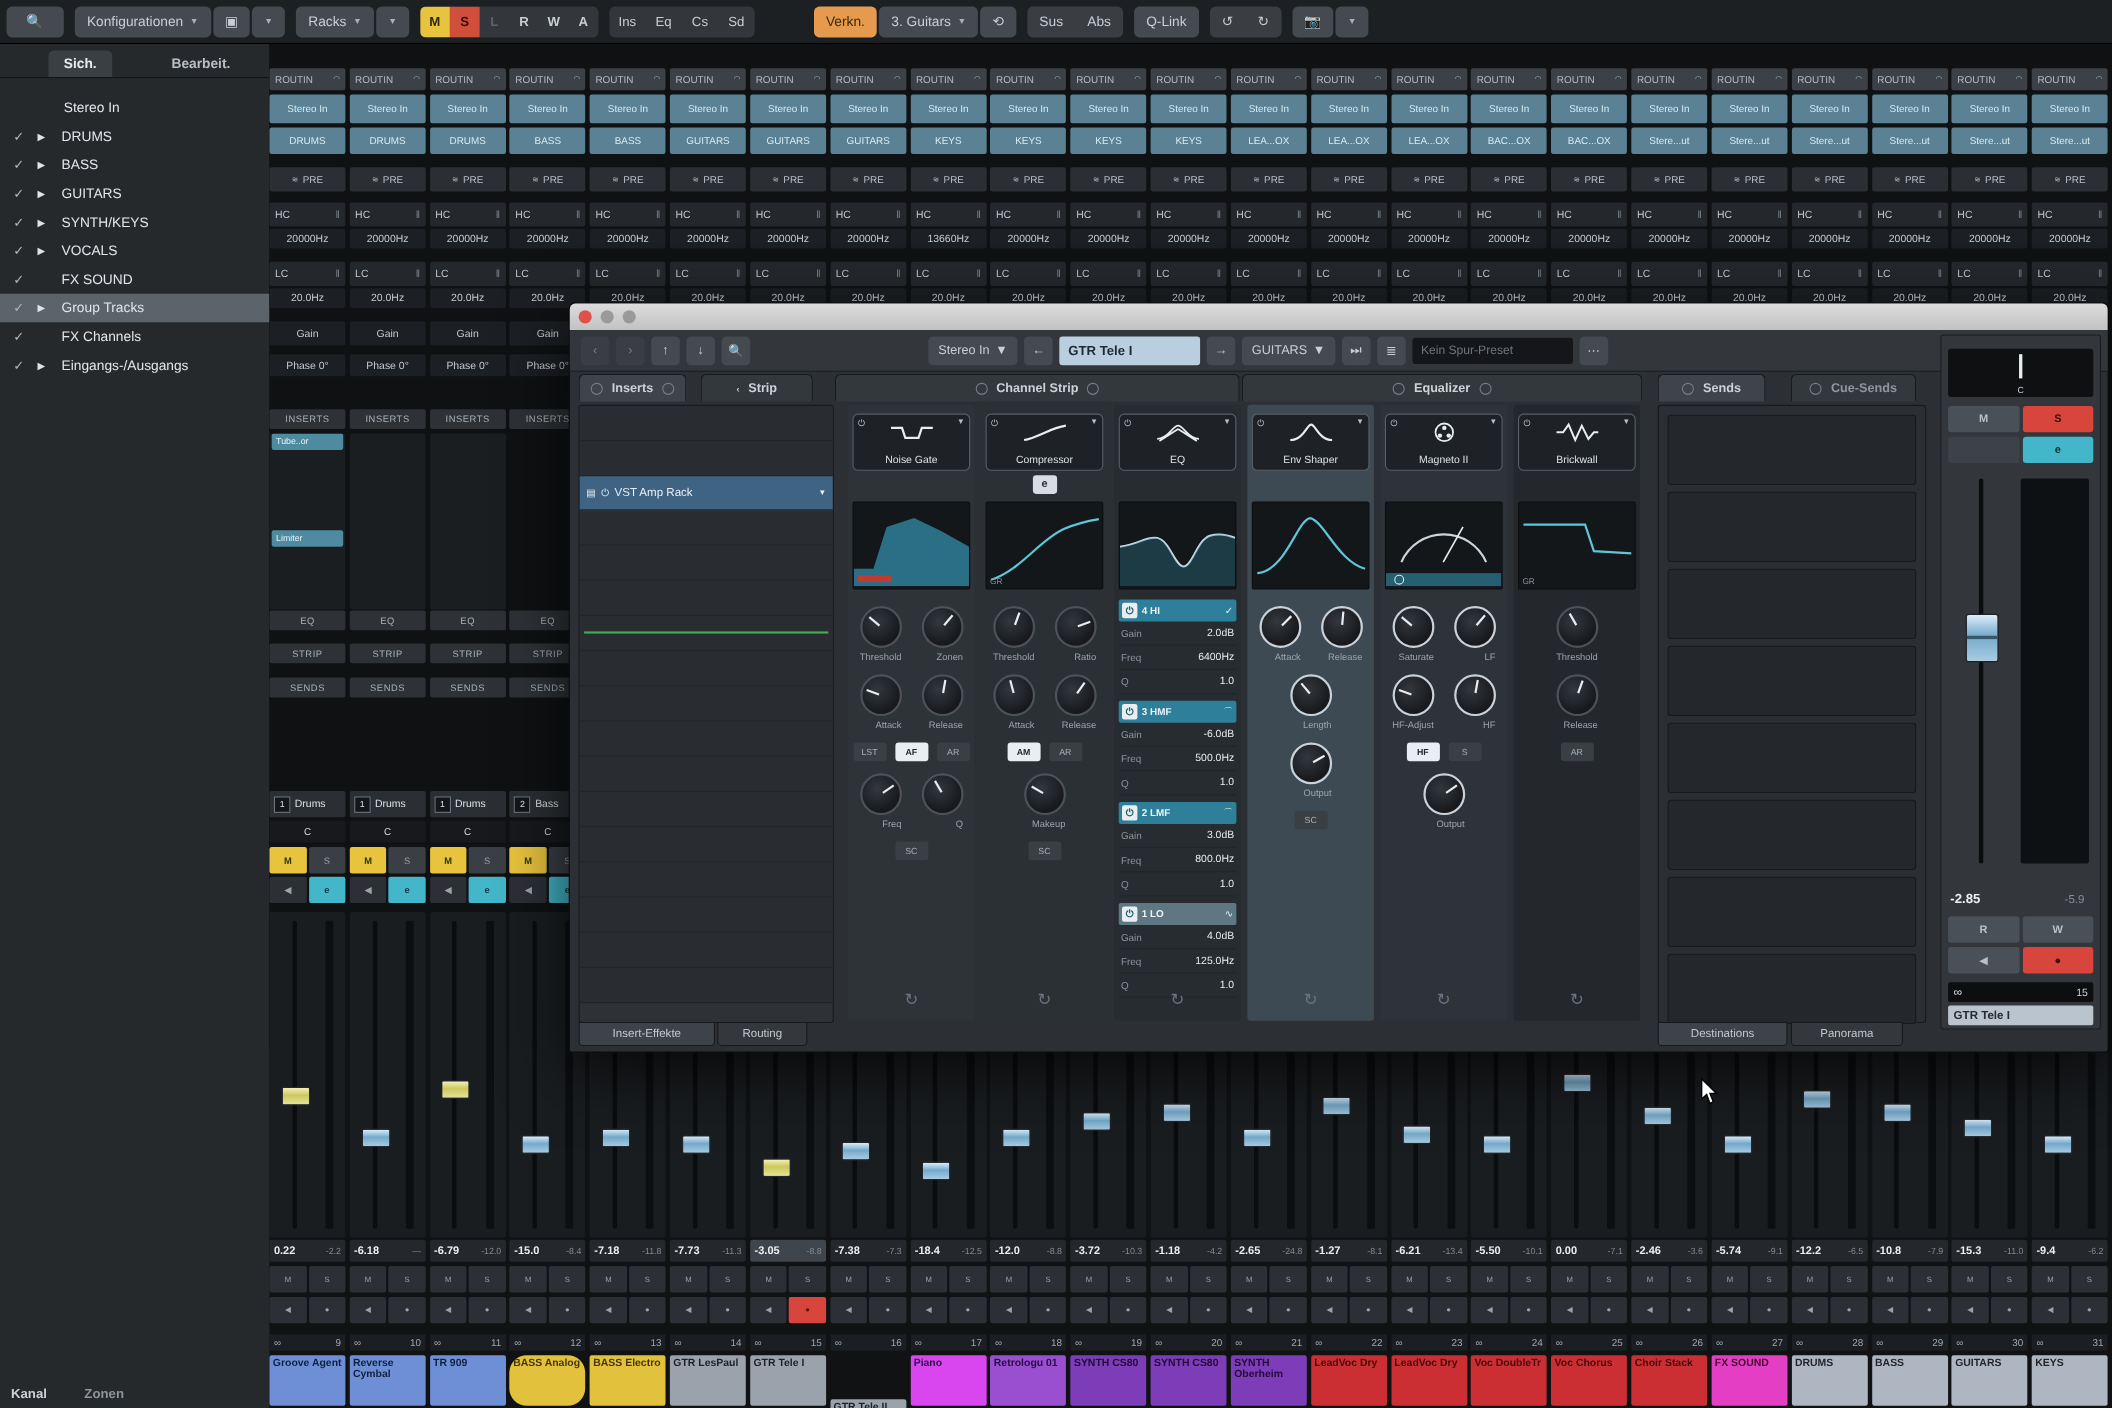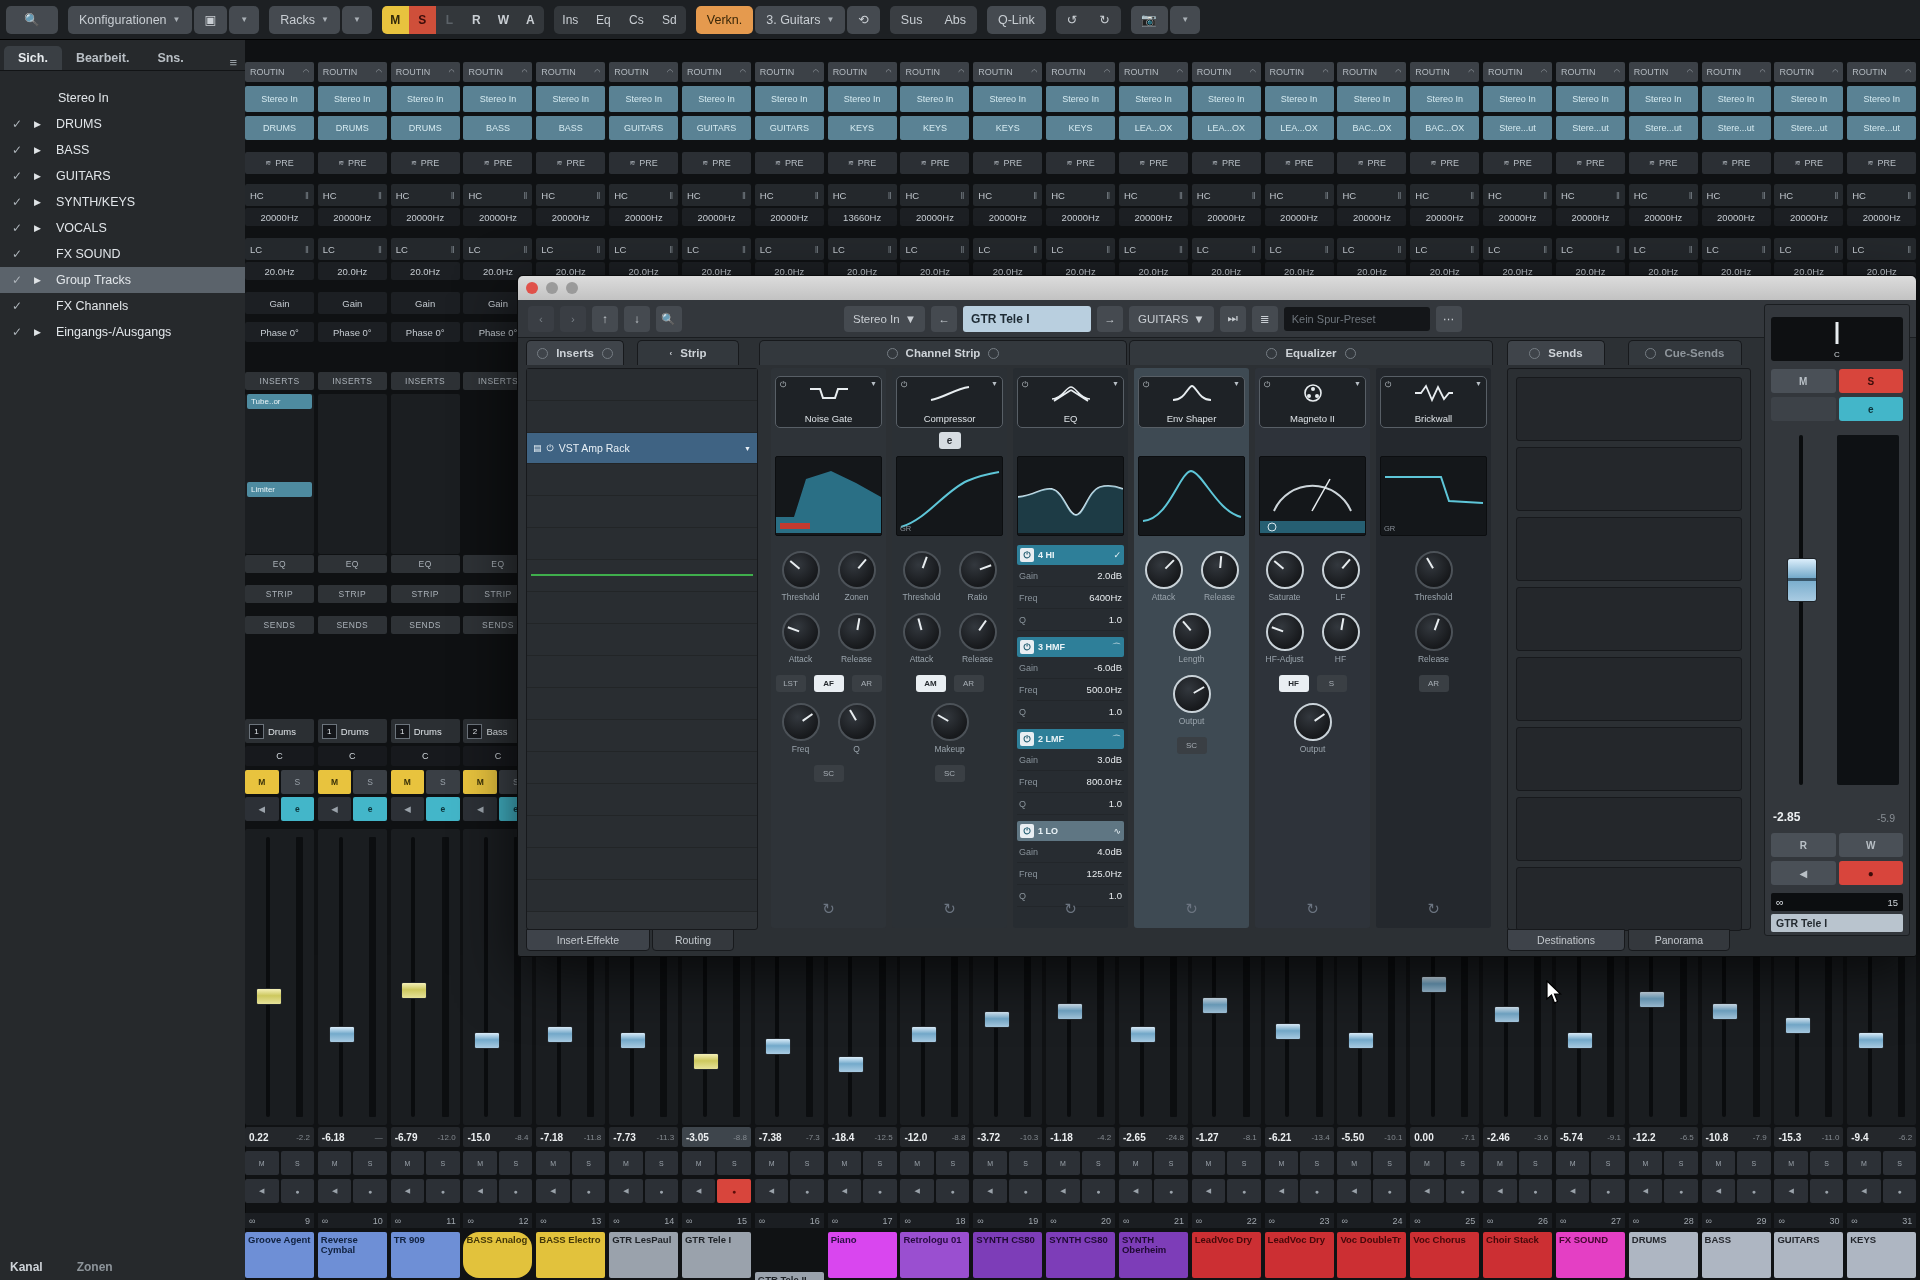--- a/index.html
+++ b/index.html
@@ -10,21 +10,21 @@
   #topbar{left:0;top:0;width:1920px;height:40px;background:#1d2023;display:flex;align-items:center;gap:10px;padding-left:6px;box-sizing:border-box;border-bottom:1px solid #000;}
   .tbgroup{display:flex;align-items:center;background:#33373b;border-radius:5px;overflow:hidden;height:28px;}
   .tbbtn{display:flex;align-items:center;gap:6px;background:#454a50;color:#c9ced3;font-size:12.5px;height:28px;padding:0 11px;border-radius:5px;}
   .tbbtn.flat{background:transparent;border-radius:0;}
   .tbbtn .car{font-size:8px;color:#aab0b6;}
   .tbcell{width:27px;height:28px;display:flex;align-items:center;justify-content:center;font-size:12px;font-weight:bold;color:#c9ced3;}
   .tbcell.dim{color:#5c6268;}
   
   #sidebar{left:0;top:40px;width:245px;height:1240px;background:#26292c;border-right:1px solid #0a0b0c;}
   .sbtabs{display:flex;align-items:flex-end;height:30px;border-bottom:1px solid #121416;padding-left:4px;}
-  .sbtab{padding:5px 14px;font-size:12.5px;color:#b9bfc5;font-weight:bold;}
+  .sbtab{padding:5px 14px;font-size:12.5px;color:#b9bfc5;font-weight:bold;margin-left:40px;}
   .sbtab.active{background:#3a3f44;border-radius:5px 5px 0 0;color:#e8ecef;}
   .sbmenu{margin-left:auto;margin-right:8px;color:#9aa1a7;font-size:13px;}
   .trackrow{display:flex;align-items:center;height:26px;font-size:12.5px;color:#e2e6ea;}
   .trackrow .chk{width:34px;text-align:center;color:#aeb5bb;font-size:12px;}
   .trackrow .arr{width:22px;color:#dfe3e6;font-size:9px;}
   .trackrow.sel{background:#5b636b;}
   .sbbottom{position:absolute;bottom:6px;left:10px;display:flex;gap:34px;font-size:12px;color:#cdd2d7;font-weight:bold;}
   
   #rack{left:245px;top:40px;width:1675px;height:915px;background:#0f1113;}
   .rrow{position:absolute;left:0;width:1675px;}
@@ -86,21 +86,21 @@
   .modhdr{position:absolute;left:4px;right:4px;top:8px;height:50px;background:#1e2226;border:1px solid #585f66;border-radius:5px;}
   .modhdr .pw{position:absolute;left:4px;top:3px;font-size:8px;color:#b9c0c6;}
   .modhdr .dd{position:absolute;right:4px;top:3px;font-size:7px;color:#b9c0c6;}
   .modhdr svg{position:absolute;left:50%;top:6px;transform:translateX(-50%);}
   .modhdr .mlabel{position:absolute;bottom:3px;width:100%;text-align:center;font-size:9.5px;color:#dde2e6;}
   .ebtn{position:absolute;left:50%;top:64px;transform:translateX(-50%);width:22px;height:17px;background:#d7dde2;border-radius:3px;color:#2a2e33;font-size:10px;font-weight:bold;display:flex;align-items:center;justify-content:center;}
   .graph{position:absolute;left:4px;right:4px;top:88px;height:78px;background:#14171a;border:1px solid #0c0e10;border-radius:2px;overflow:hidden;}
   .gr{position:absolute;left:3px;bottom:2px;font-size:7.5px;color:#8a9199;}
   .sbody{position:absolute;left:4px;right:4px;top:175px;bottom:40px;display:flex;flex-direction:column;align-items:center;gap:11px;padding-top:8px;}
   .krow{display:flex;justify-content:center;gap:18px;width:100%;}
-  .kunit{display:flex;flex-direction:column;align-items:center;gap:3px;}
+  .kunit{display:flex;flex-direction:column;align-items:flex-end;gap:3px;}
   .knob{position:relative;width:34px;height:34px;border-radius:50%;background:radial-gradient(circle at 40% 35%,#33383e,#17191c 70%);border:2px solid #4c5258;}
   .knob.lite{border-color:#c9d2d8;}
   .knob .ptr{position:absolute;left:50%;top:3px;width:2px;height:12px;background:#e8edf0;transform-origin:1px 14px;}
   .klbl{font-size:8.5px;color:#9aa4ac;}
   .brow{display:flex;gap:8px;}
   .sbtn{min-width:24px;height:17px;border-radius:3px;background:#3a3f44;color:#a8afb6;font-size:8px;display:flex;align-items:center;justify-content:center;padding:0 3px;}
   .sbtn.on{background:#e9eef2;color:#25292e;font-weight:bold;}
   .cfoot{position:absolute;bottom:10px;width:100%;text-align:center;color:#6b7480;font-size:15px;}
   
   .band{width:100%;}
@@ -158,21 +158,21 @@
         <div class="tbcell">W</div>
         <div class="tbcell">A</div>
       </div>
     <div class="tbgroup" id="rack-letter-group">
         <div class="tbcell" style="width: 33px; font-weight: normal;">Ins</div>
         <div class="tbcell" style="width: 33px; font-weight: normal;">Eq</div>
         <div class="tbcell" style="width: 33px; font-weight: normal;">Cs</div>
         <div class="tbcell" style="width: 33px; font-weight: normal;">Sd</div>
       </div>
     <div style="display:flex;gap:2px;align-items:center;">
-      <div class="tbbtn" id="verkn-btn" style="background: rgb(229, 154, 78); color: rgb(58, 39, 8);">
+      <div class="tbbtn" id="verkn-btn" style="background: rgb(229, 154, 78); color: rgb(58, 39, 8); margin-left: 44px;">
           <span>Verkn.</span>
         </div>
       <div class="tbbtn">
           <span>3. Guitars</span>
           <span class="car">▼</span>
         </div>
       <div class="tbbtn icon">⟲</div>
     </div>
     <div class="tbgroup" style="background:#3a3e43;">
       <div class="tbbtn flat">

